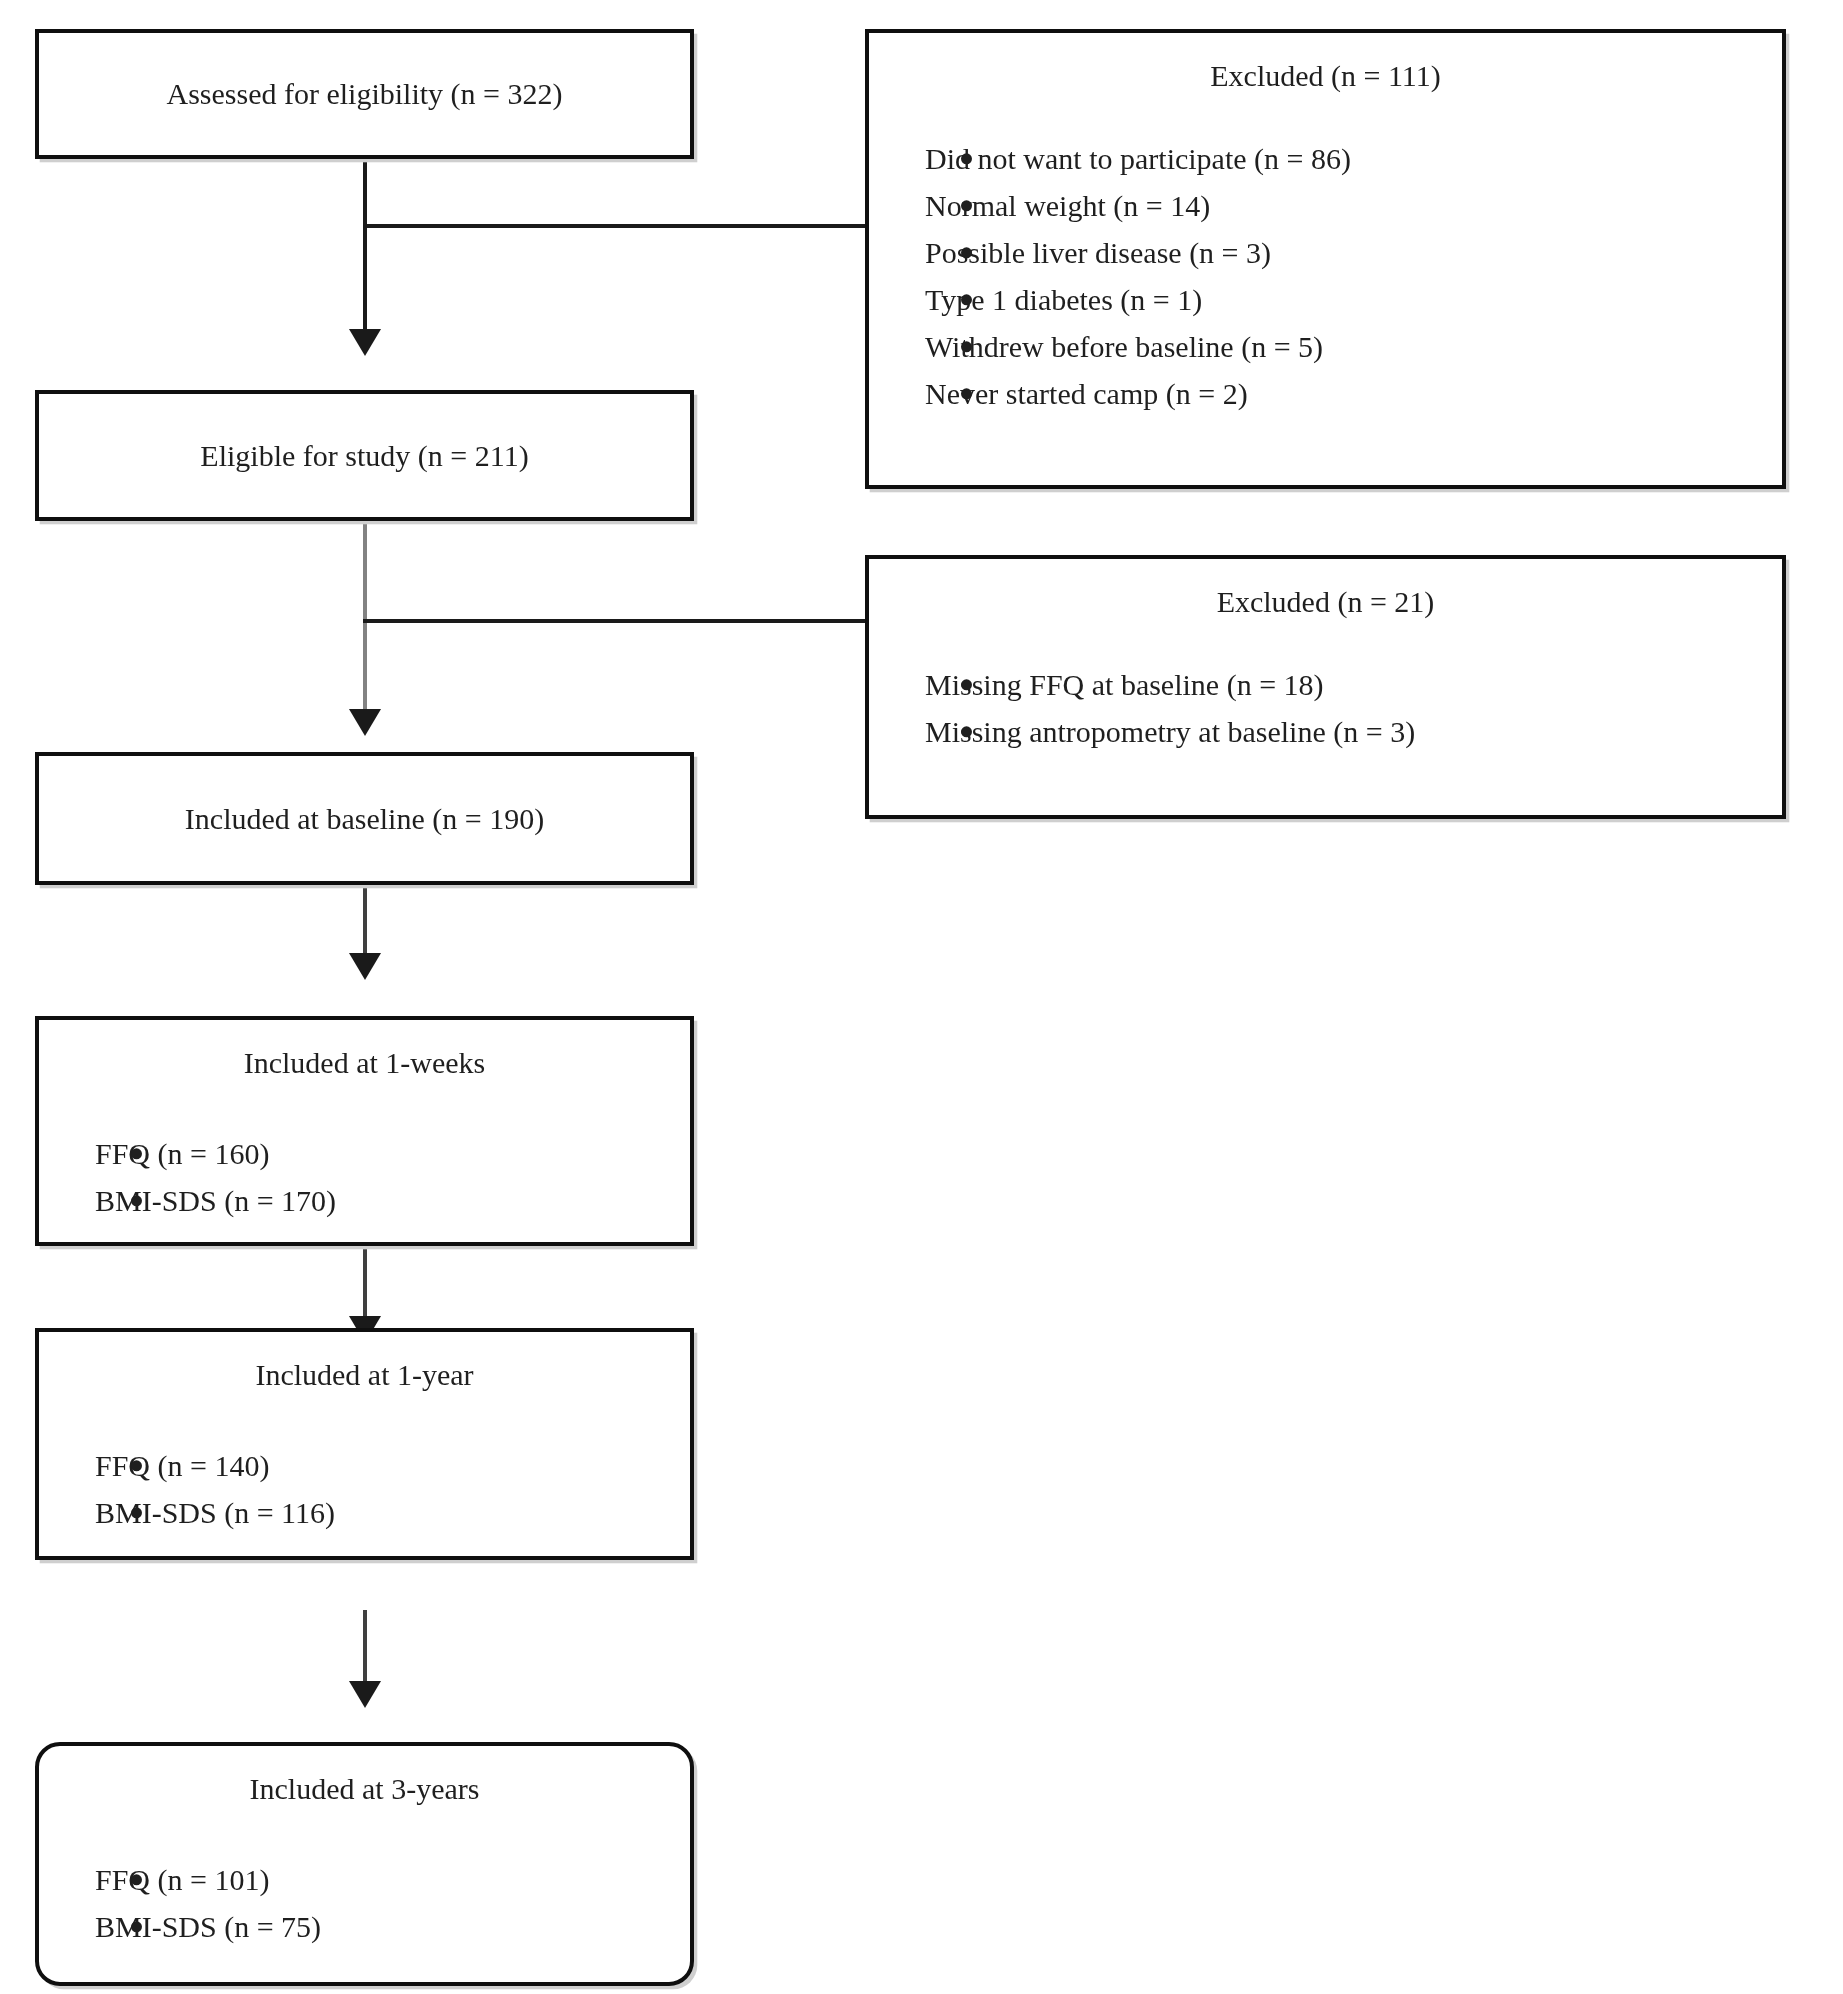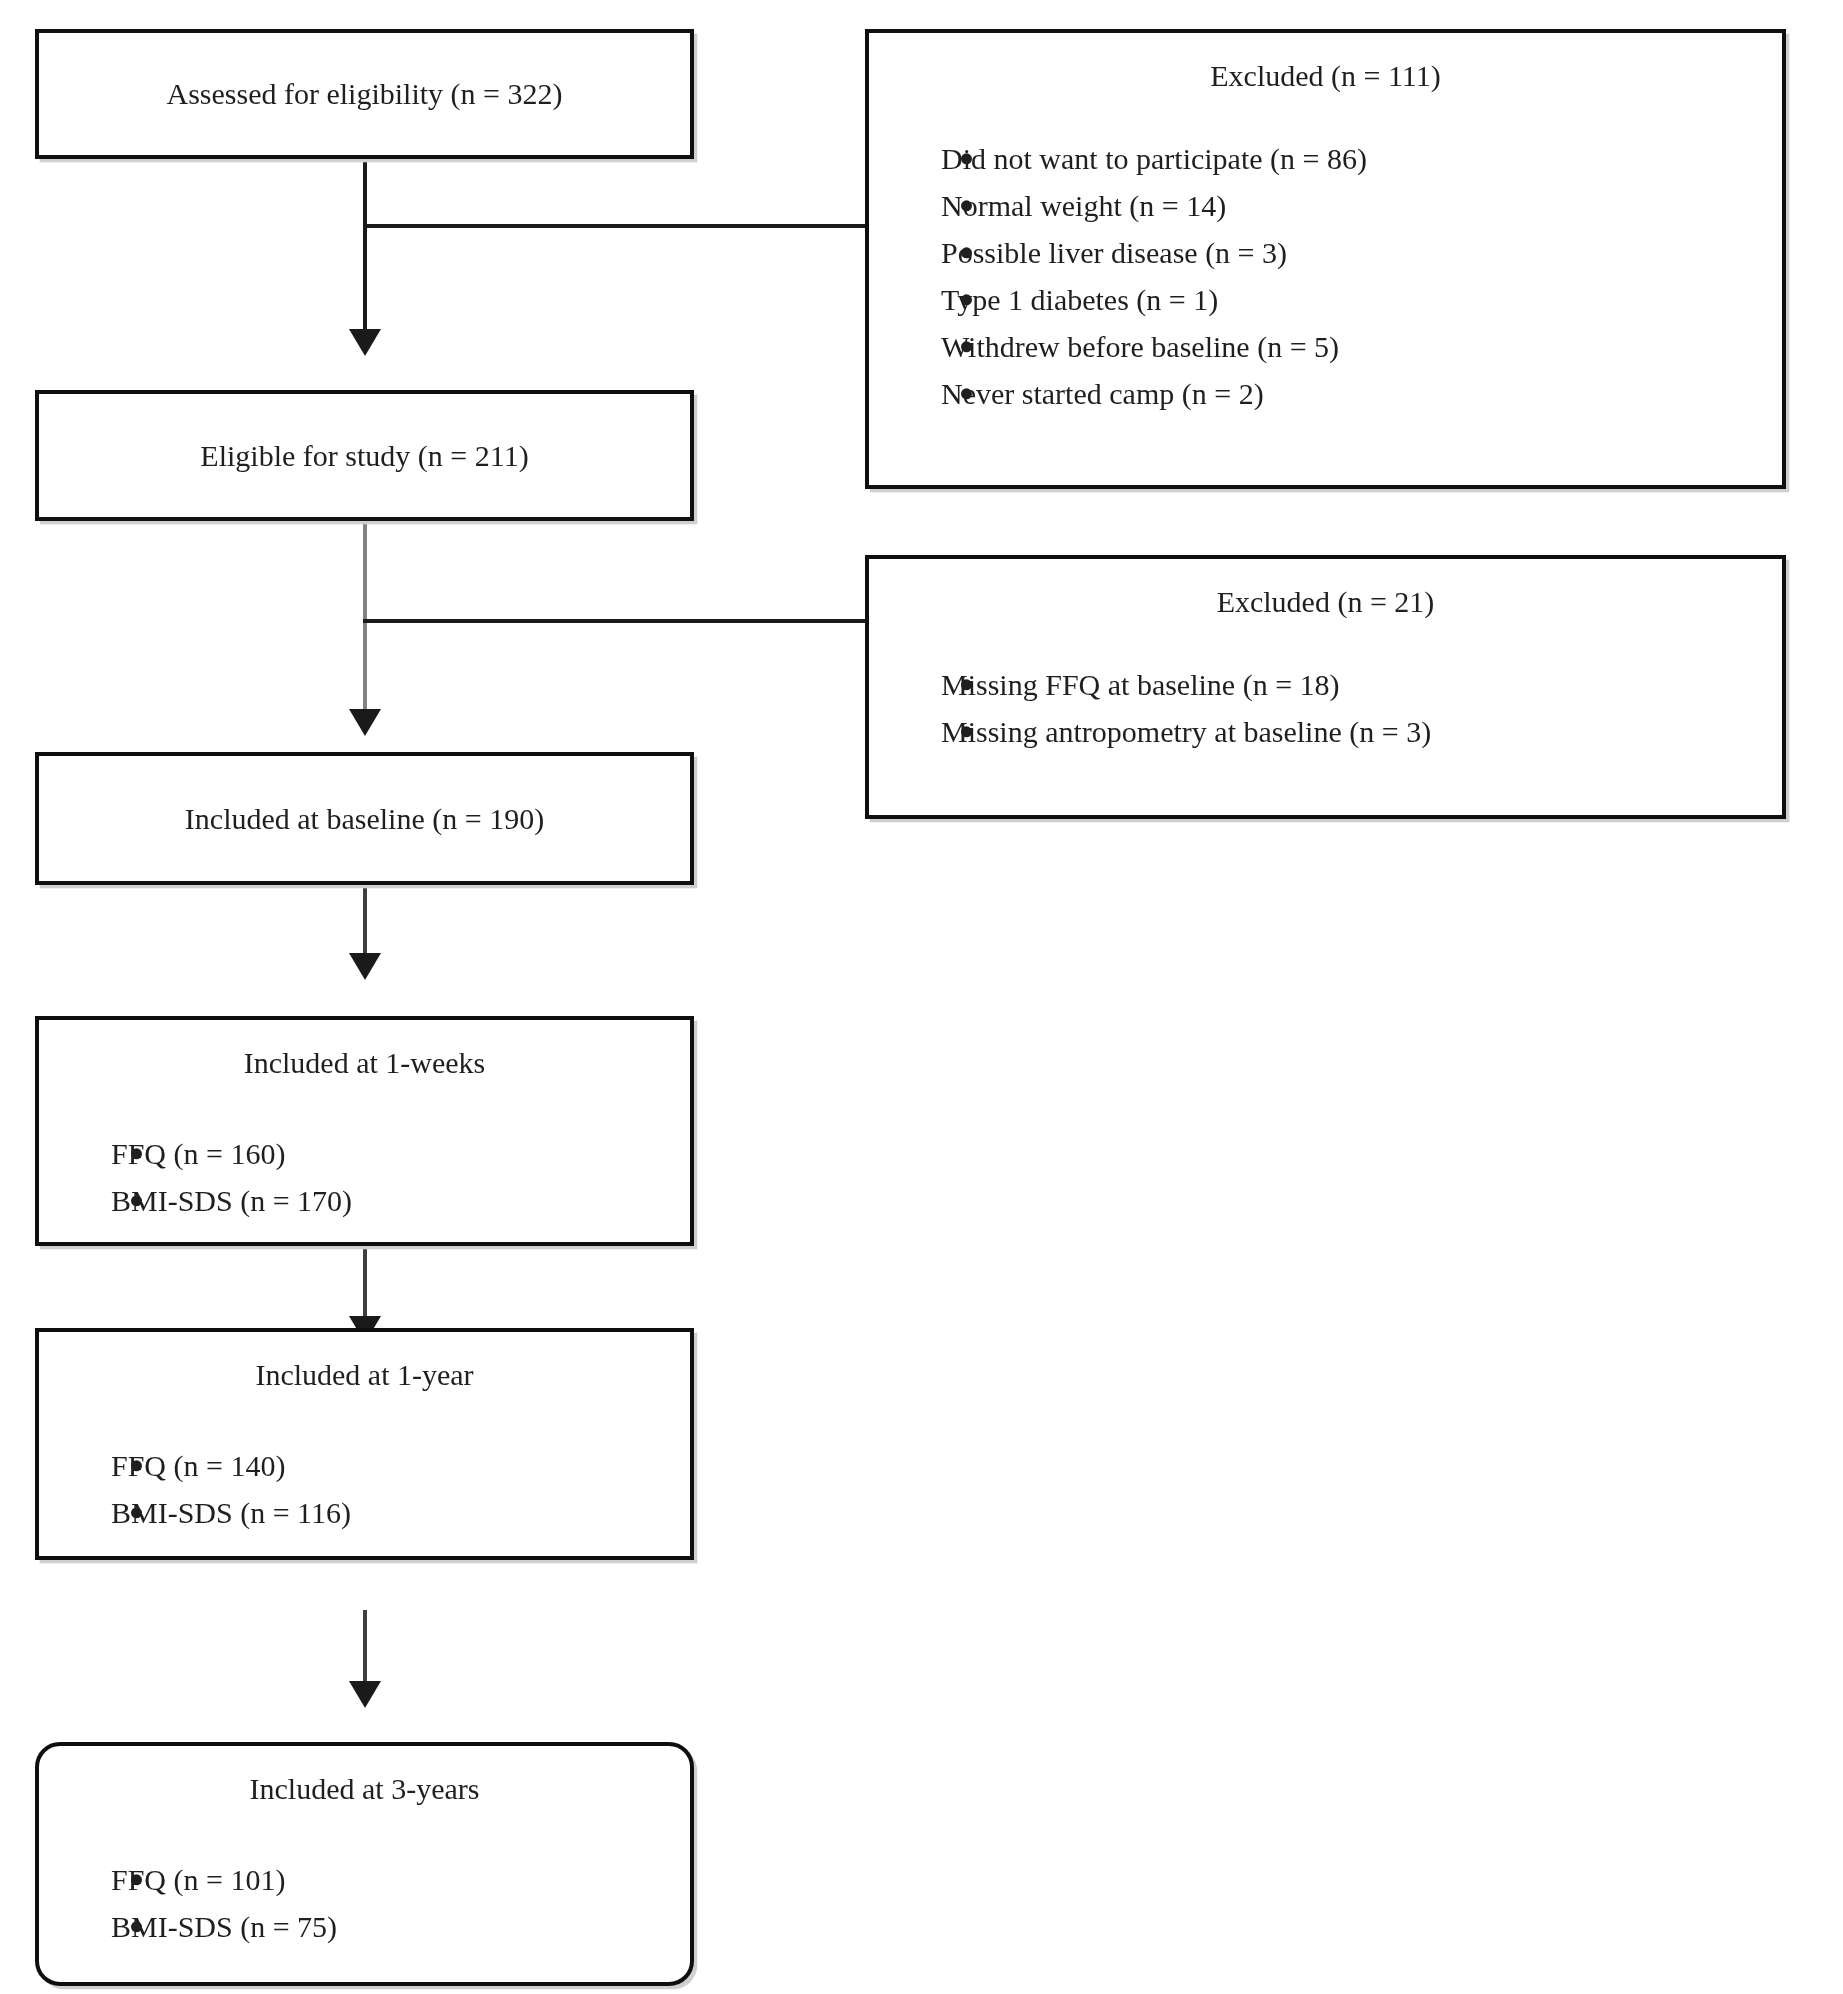--- a/index.html
+++ b/index.html
@@ -20,21 +20,21 @@
     border:4.7px solid var(--border,#0f0f0f);
     box-shadow:4px 4px 0 -0.7px var(--shadow,#cfcfcf);
   }
   .left-col{left:35px;width:659px;}
   .right-col{left:865px;width:921px;}
   .label-box{display:flex;align-items:center;justify-content:center;text-align:center;}
   .label-box .label{padding:0 20px;line-height:36px;}
   .bullet-title{margin:25px 13.3px 0 13.3px;text-align:center;line-height:35px;}
   ul.bullets{list-style:none;margin:42px 0 0 0;padding:0;}
   .left-col ul.bullets{margin-top:50px;}
-  ul.bullets li{position:relative;padding-left:72px;line-height:47px;}
+  ul.bullets li{position:relative;padding-left:56px;line-height:47px;}
   ul.bullets li::before{
     content:"";position:absolute;left:92px;top:50%;transform:translateY(-50%);
     width:11.3px;height:11.3px;border-radius:50%;background:var(--text,#1f1f1f);
   }
   .vline{position:absolute;width:4px;left:363px;}
   .v-dark{background:var(--connector-dark,#1a1a1a);}
   .v-mid{background:var(--connector-medium,#3f3f3f);}
   .v-gray{background:var(--connector-gray,#828282);}
   .hline{position:absolute;height:4px;left:363px;width:529px;background:var(--connector-dark,#1a1a1a);}
   .arrow-down{

